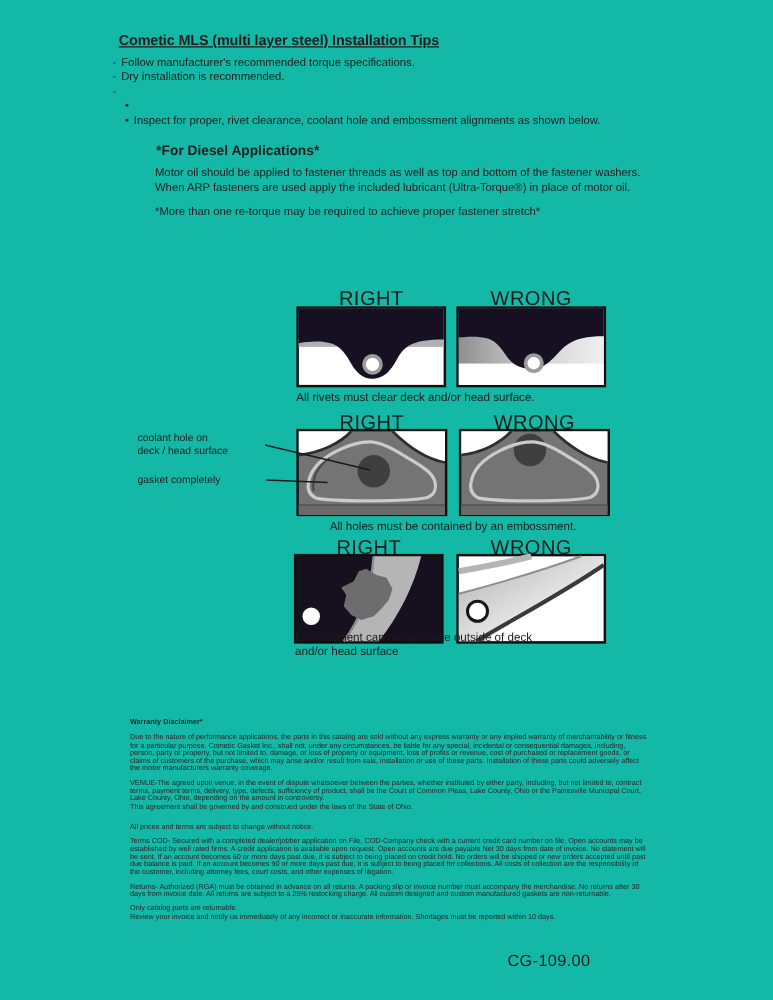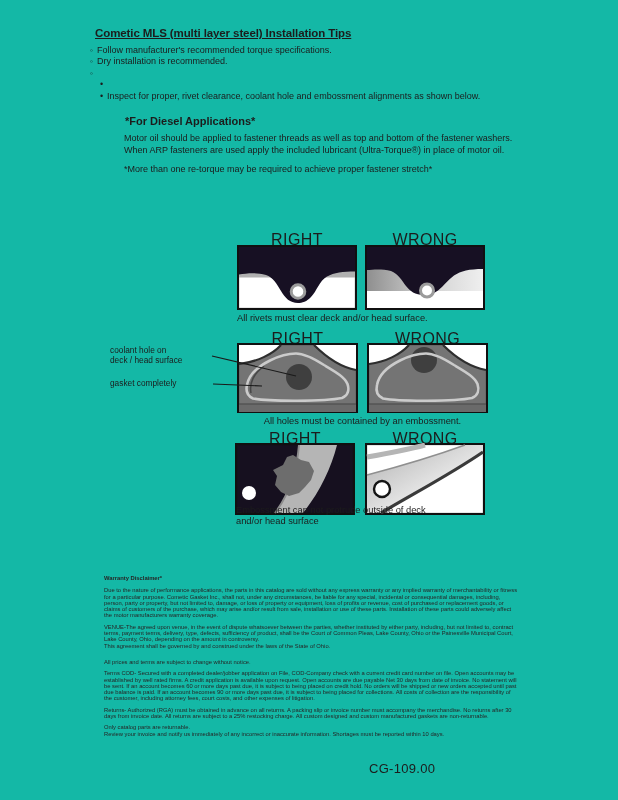--- a/index.html
+++ b/index.html
@@ -182,15 +182,15 @@
     <p class="tight">VENUE-The agreed upon venue, in the event of dispute whatsoever between the parties, whether instituted by either party, including, but not limited to, contract terms, payment terms, delivery, type, defects, sufficiency of product, shall be the Court of Common Pleas, Lake County, Ohio or the Painesville Municipal Court, Lake County, Ohio, depending on the amount in controversy.</p>
     <p>This agreement shall be governed by and construed under the laws of the State of Ohio.</p>
     <div class="gap"></div>
     <p>All prices and terms are subject to change without notice.</p>
     <p>Terms COD- Secured with a completed dealer/jobber application on File, COD-Company check with a current credit card number on file.  Open accounts may be established by well rated firms.  A credit application is available upon request.  Open accounts are due payable Net 30 days from date of invoice.  No statement will be sent.  If an account becomes 60 or more days past due, it is subject to being placed on credit hold.  No orders will be shipped or new orders accepted until past due balance is paid.  If an account becomes 90 or more days past due, it is subject to being placed for collections.  All costs of collection are the responsibility of the customer, including attorney fees, court costs, and other expenses of litigation.</p>
     <p>Returns- Authorized (RGA) must be obtained in advance on all returns.  A packing slip or invoice number must accompany the merchandise.  No returns after 30 days from invoice date.  All returns are subject to a 25% restocking charge.  All custom designed and custom manufactured gaskets are non-returnable.</p>
     <p class="tight">Only catalog parts are returnable.</p>
     <p>Review your invoice and notify us immediately of any incorrect or inaccurate information.  Shortages must be reported within 10 days.</p>
   </div>
 
-  <div class="abs footer-code" style="left:369px; top:761px;">CG-109.00</div>
+  <div class="abs footer-code" style="left:406px; top:761px;">CG-109.00</div>
 
 </div>
 
 </body></html>

